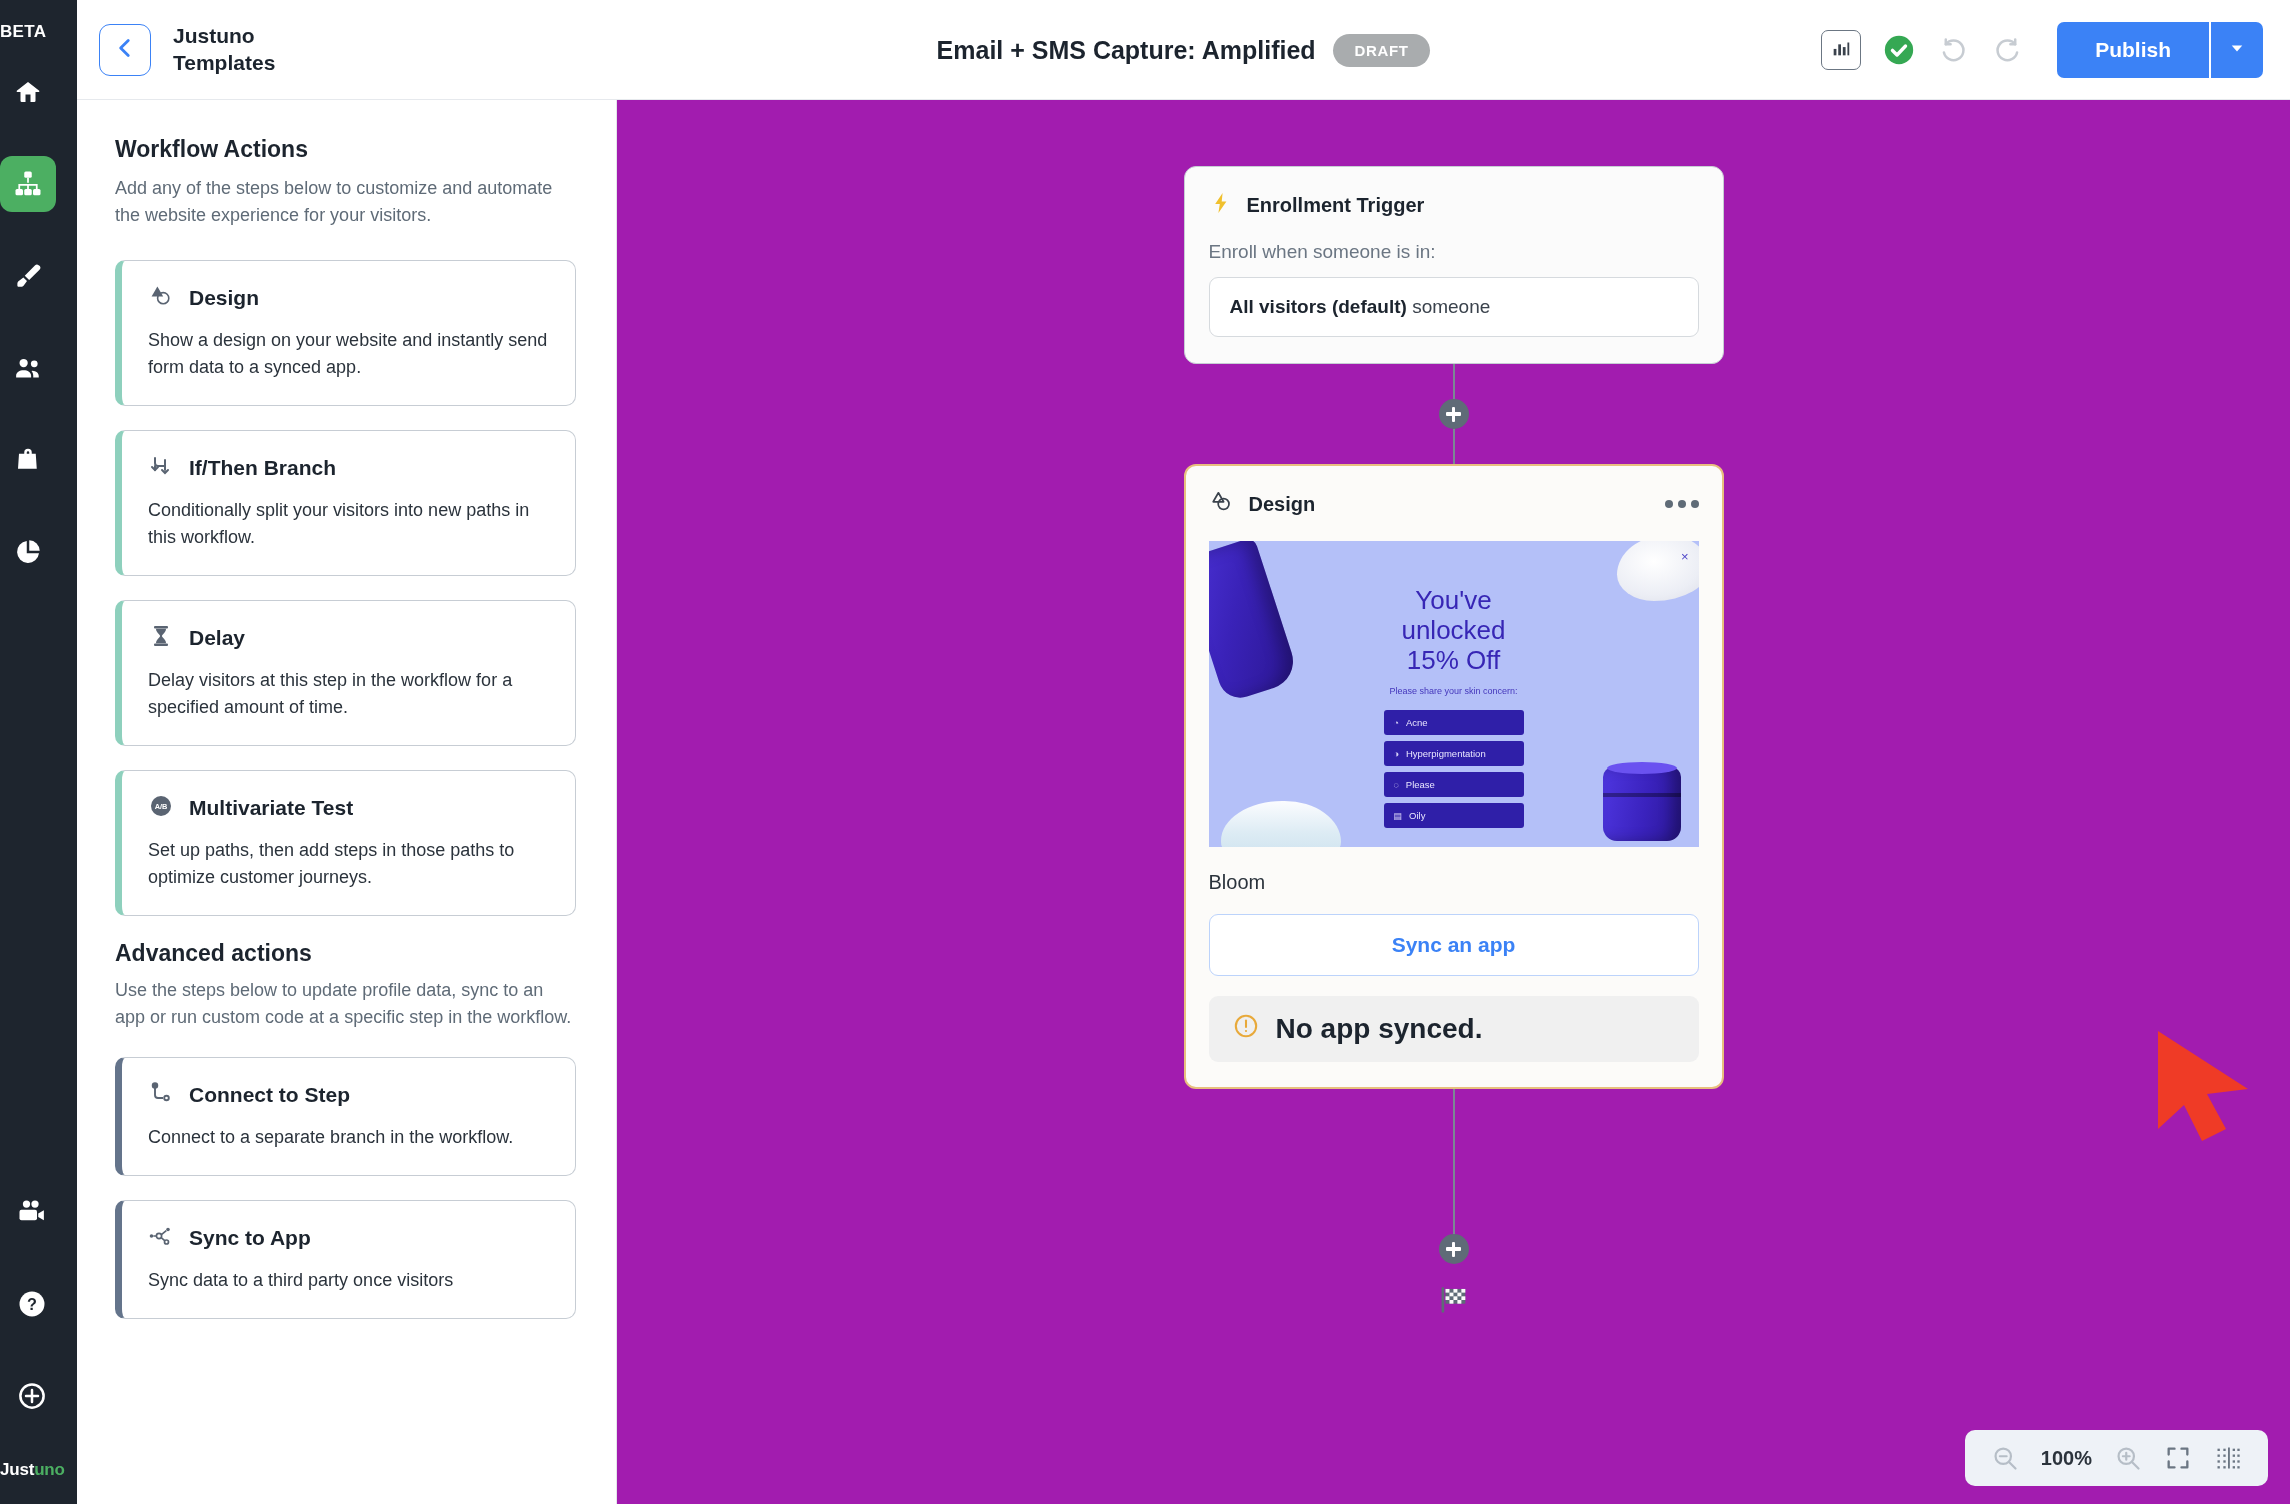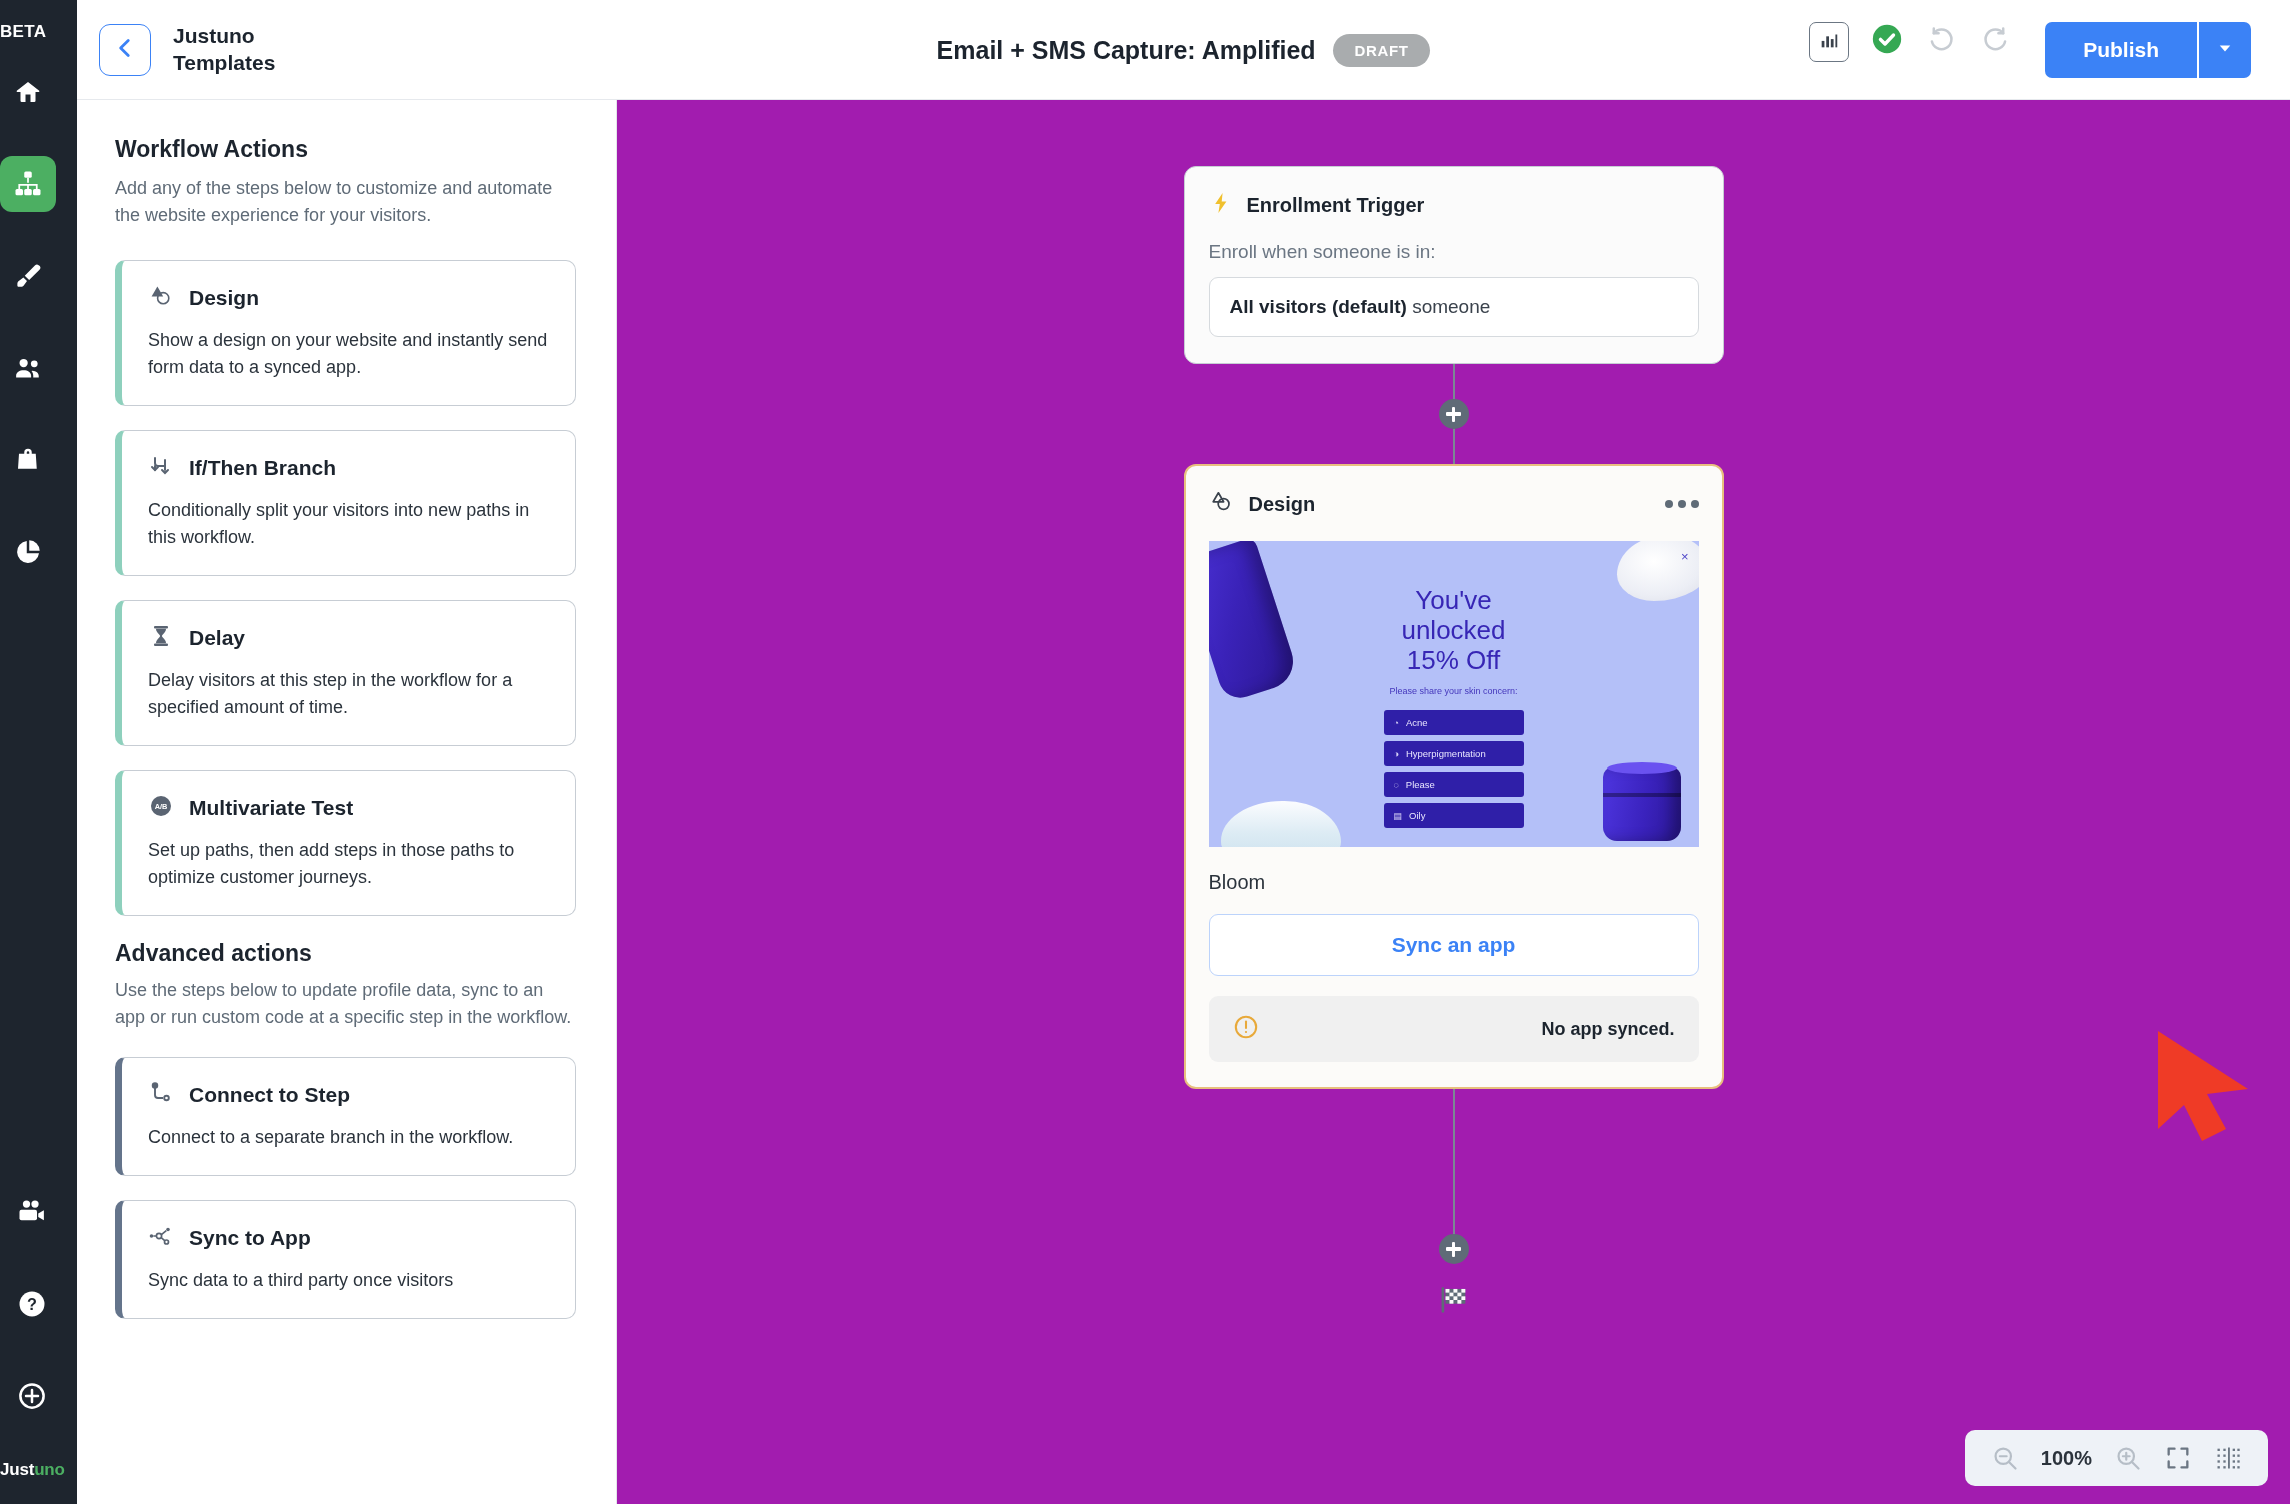--- a/index.html
+++ b/index.html
@@ -58,22 +58,22 @@
     display: flex; align-items: center; justify-content: center;
     pointer-events: none;
   }
   .doc-title { font-size: 25px; font-weight: bold; color: #1c242e; }
   .draft-pill {
     margin-left: 17px; background: #a9acae; color: #fff;
     border-radius: 999px; padding: 8px 22px; font-size: 15px;
     font-weight: bold; letter-spacing: .6px;
   }
   .top-right {
-    margin-left: auto; display: flex; gap: 21px;
-    padding-right: 39px;
+    margin-left: auto; display: flex; align-items: center; gap: 21px;
+    padding-right: 27px;
   }
   .icon-box {
     width: 40px; height: 40px; border: 1px solid #6b7683; border-radius: 7px;
     display: flex; align-items: center; justify-content: center; cursor: pointer;
   }
   .round-ok { width: 34px; height: 34px; cursor: pointer; }
   .undo, .redo { width: 34px; height: 34px; cursor: pointer; }
   .publish-group { display: flex; margin-left: 10px; }
   .publish-btn {
     background: #3b82f6; color: #fff; font-size: 21px; font-weight: bold;
@@ -198,22 +198,22 @@
   }
 
   .design-name { font-size: 20px; color: #2b333c; margin: 24px 0 20px; }
   .sync-btn {
     border: 1px solid #bcd3fb; border-radius: 9px; background: #fff;
     height: 62px; display: flex; align-items: center; justify-content: center;
     color: #3b82f6; font-size: 21px; font-weight: bold; cursor: pointer;
   }
   .warn {
     margin-top: 20px; background: #f0f0f0; border-radius: 9px; height: 66px;
-    display: flex; align-items: center; gap: 8px; padding: 0 24px;
-    font-size: 18px; color: #1c242e; font-weight: bold; justify-content: space-between;
+    display: flex; align-items: center; gap: 17px; padding: 0 24px;
+    font-size: 28px; color: #1c242e; font-weight: bold;
   }
 
   .flag { margin-top: 34px; }
 
   
   .cursor { position: absolute; left: 1535px; top: 925px; pointer-events: none; }
 
   
   .zoombar {
     position: absolute; right: 22px; bottom: 18px; height: 56px;

